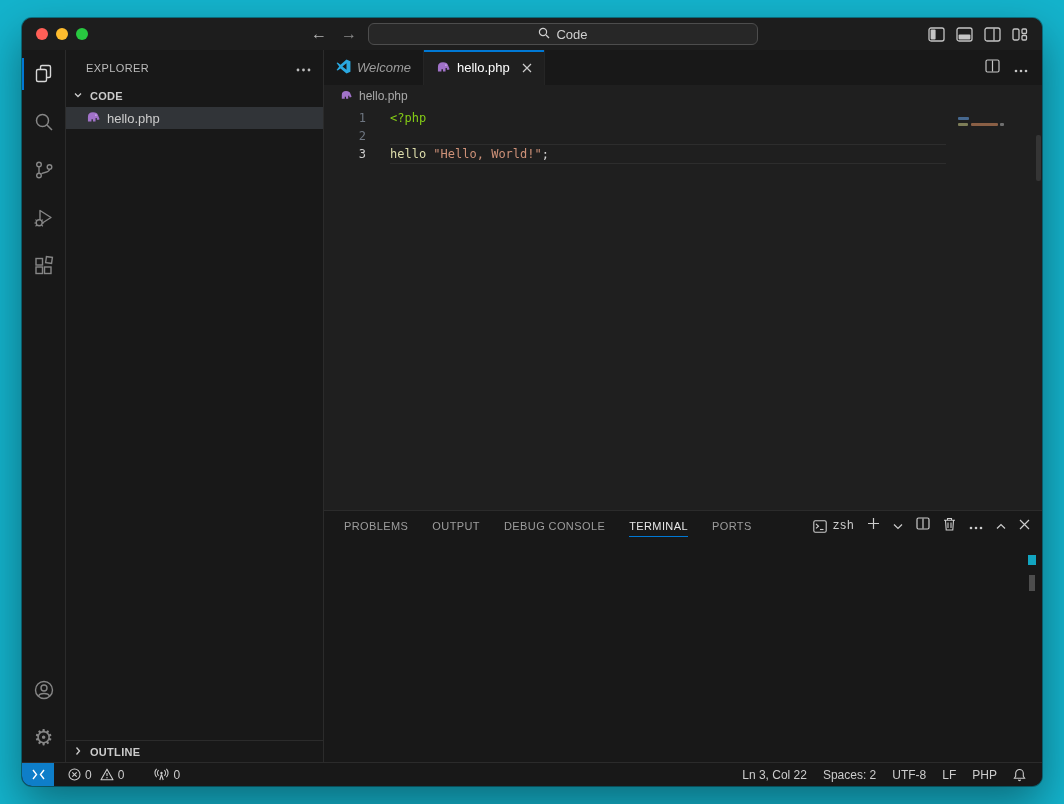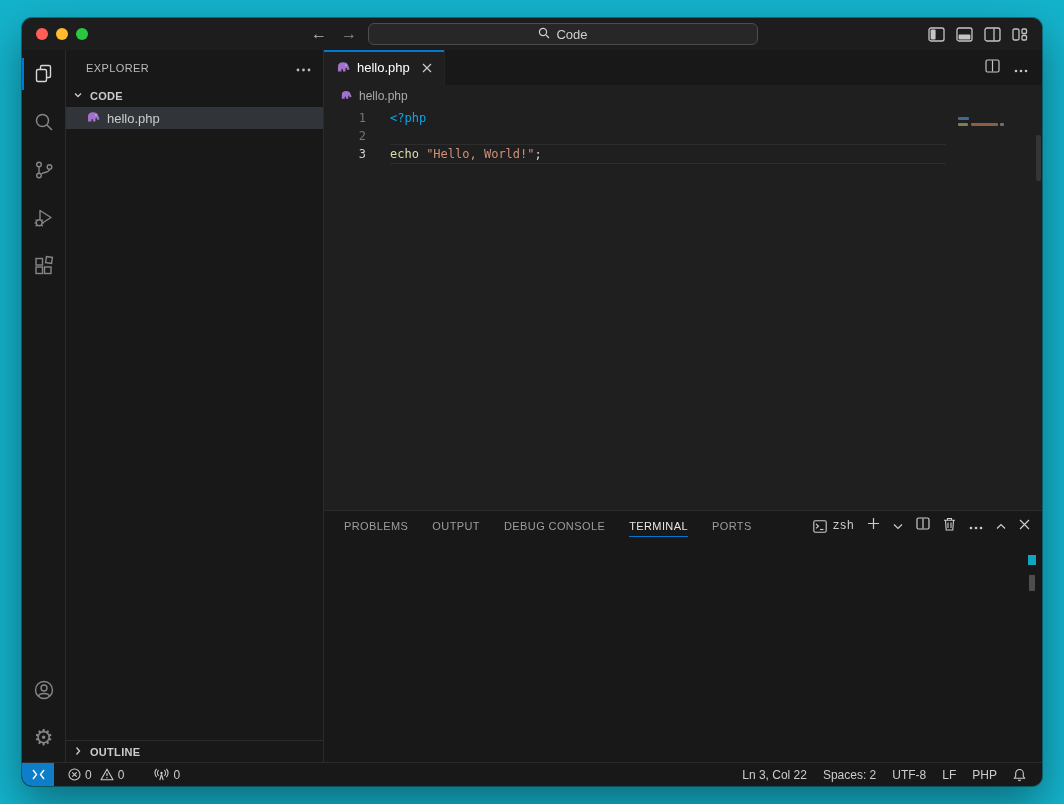--- a/index.html
+++ b/index.html
@@ -239,20 +239,28 @@
               </svg>
           </span>
           <span>OUTLINE</span>
         </div>
       </div>
     </div>
 
     <div class="editor-col">
 
       <div class="tabbar">
+        <div class="tab inactive">
+          <span>
+            <svg width="15" height="15" viewBox="0 0 16 16">
+                <path d="M11.2 0.5 L4.8 6 L1.8 3.7 L0.6 4.3 L3.4 8 L0.6 11.7 L1.8 12.3 L4.8 10 L11.2 15.5 L15.4 13.5 V2.5 Z M11.2 4.6 V11.4 L6.9 8 Z" fill="#2aa8e0"></path>
+              </svg>
+          </span>
+          <span class="tab-label">Welcome</span>
+        </div>
         <div class="tab active">
           <span>
             <svg width="15" height="13" viewBox="0 0 16 14">
                 <path d="M2 12.5 V7.5 Q2 2.5 7.5 2.5 Q12 2.5 13 6 L14.3 9.2 Q14.8 10.5 13.4 10.5 H11.6 V8.6 H10.2 V12.5 H7.4 V10 H5.8 V12.5 Z" fill="#a172c9"></path>
                 <circle cx="10.6" cy="5.6" r="0.9" fill="#c9a6e8"></circle>
               </svg>
           </span>
           <span class="tab-label">hello.php</span>
           <span class="tab-close">
             <svg width="10" height="10" viewBox="0 0 10 10">
@@ -283,29 +291,29 @@
               <path d="M2 12.5 V7.5 Q2 2.5 7.5 2.5 Q12 2.5 13 6 L14.3 9.2 Q14.8 10.5 13.4 10.5 H11.6 V8.6 H10.2 V12.5 H7.4 V10 H5.8 V12.5 Z" fill="#a172c9"></path>
             </svg>
         </span>
         <span>hello.php</span>
       </div>
 
       <div class="code-area">
         <div id="code-lines">
             <div class="code-row">
               <span class="gutter">1</span>
-              <span class="line-text"><span style="color: #0ea5e9;">&lt;?php</span></span>
+              <span class="line-text"><span style="color: #84cc16;">&lt;?php</span></span>
             </div>
             <div class="code-row">
               <span class="gutter">2</span>
               <span class="line-text"></span>
             </div>
             <div class="code-row current">
               <span class="gutter">3</span>
-              <span class="line-text"><span style="color: rgb(220, 220, 170);">echo</span><span style="color: rgb(212, 212, 212);"> </span><span style="color: rgb(206, 145, 120);">"Hello, World!"</span><span style="color: rgb(212, 212, 212);">;</span></span>
+              <span class="line-text"><span style="color: rgb(220, 220, 170);">hello</span><span style="color: rgb(212, 212, 212);"> </span><span style="color: rgb(206, 145, 120);">"Hello, World!"</span><span style="color: rgb(212, 212, 212);">;</span></span>
             </div>
           </div>
         <div class="minimap">
           <div class="mm-line" style="left:8px;top:6px;width:11px;background:#46688f;"></div>
           <div class="mm-line" style="left:8px;top:12px;width:10px;background:#7d7d57;"></div>
           <div class="mm-line" style="left:21px;top:12px;width:27px;background:#8a5f45;"></div>
           <div class="mm-line" style="left:50px;top:12px;width:4px;background:#6f6f6f;"></div>
         </div>
         <div class="editor-scroll"></div>
       </div>

